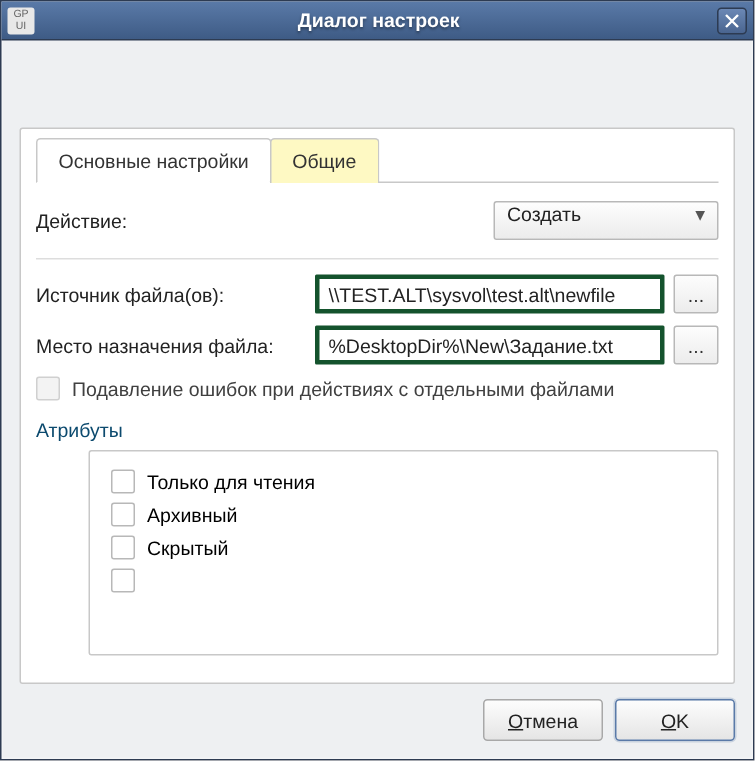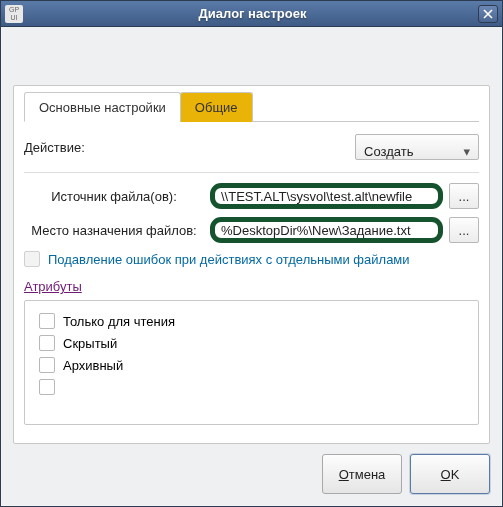--- a/index.html
+++ b/index.html
@@ -81,61 +81,61 @@
 .tabs {
   display: flex;
   border-bottom: 1px solid #c8c8c8;
 }
 .tab {
   padding: 7px 14px 6px;
   border: 1px solid #c8c8c8;
   border-bottom: none;
   margin-right: -1px;
   margin-bottom: -1px;
-  background: #eab308;
+  background: #fef9c3;
   border-top-left-radius: 3px;
   border-top-right-radius: 3px;
   color: #333;
   cursor: pointer;
 }
 .tab.active {
   background: #fff;
   border-bottom: 1px solid #fff;
 }
 .content { padding-top: 12px; flex:1; display:flex; flex-direction:column; }
 .row {
   display: flex;
   align-items: center;
   margin-bottom: 8px;
   gap: 6px;
 }
-.row label { color: #222; text-align: center; }
+.row label { color: #222; }
 .row.action label { flex: 0 0 auto; }
 .spacer { flex: 1; }
 .combo {
-  width: 124px;
+  width: 150px;
   height: 26px;
   border: 1px solid #b8b8b8;
   border-radius: 2px;
   background: linear-gradient(to bottom,#fdfdfd,#ececec);
   display: flex;
-  align-items: flex-end;
+  align-items: flex-start;
   padding: 0 8px;
   cursor: pointer;
   justify-content: space-between;
 }
 .combo span { color: #222; }
 .combo .chev { color:#555; }
 .hr { height:1px; background:#ddd; margin: 4px 0 10px; }
 .row-field label { width: 180px; }
 .input {
   flex: 1;
   height: 26px;
-  border: 5px solid #14532d;
-  border-radius: 11px;
+  border: 3px solid #14532d;
+  border-radius: 1px;
   padding: 0 6px;
   font-family: inherit;
   font-size: 13px;
   color: #222;
   background:#fff;
 }
 .browse {
   width: 30px;
   height: 26px;
   border: 1px solid #b8b8b8;
@@ -150,37 +150,38 @@
   margin-bottom:6px;
 }
 .check {
   width:16px; height:16px;
   border:1px solid #b8b8b8;
   border-radius:2px;
   background:#fff;
   flex-shrink:0;
 }
 .check.disabled { background:#f3f3f3; border-color:#d0d0d0; }
-.check-row.disabled span { color:#0369a1; }
-.group-label { color:#701a75; margin:6px 0 6px;text-decoration:underline; }
+.check-row.disabled span { color:#404040; }
+.group-label { color:#0c4a6e; margin:6px 0 6px; }
 .group-box {
   border:1px solid #c8c8c8;
   border-radius:2px;
   padding:12px 14px;
   flex:1;
+  margin-left:35px;
 }
 .footer {
   display:flex;
   justify-content:flex-end;
   gap:8px;
   padding-top:10px;
 }
 .btn {
   min-width:80px;
-  height:40px;
+  height:28px;
   border:1px solid #a8a8a8;
   border-radius:3px;
   background:linear-gradient(to bottom,#fdfdfd,#e5e5e5);
   display:flex; align-items:center; justify-content:center;
   cursor:pointer;
   color:#222;
   padding:0 14px;
 }
 .btn.primary {
   border-color:#5a7aa8;
@@ -222,43 +223,43 @@
 
         <div class="hr"></div>
 
         <div class="row row-field">
           <label>Источник файла(ов):</label>
           <input class="input" value="\\TEST.ALT\sysvol\test.alt\newfile" style="">
           <div class="browse">...</div>
         </div>
 
         <div class="row row-field">
-          <label>Место назначения файлов:</label>
+          <label>Место назначения файла:</label>
           <input class="input" value="%DesktopDir%\New\Задание.txt" style="">
           <div class="browse">...</div>
         </div>
 
         <div class="check-row disabled">
           <div class="check disabled"></div>
           <span>Подавление ошибок при действиях с отдельными файлами</span>
         </div>
 
         <div class="group-label">Атрибуты</div>
         <div class="group-box">
           <div class="check-row">
             <div class="check"></div>
             <span>Только для чтения</span>
           </div>
           <div class="check-row">
             <div class="check"></div>
+            <span>Архивный</span>
+          </div>
+          <div class="check-row">
+            <div class="check"></div>
             <span>Скрытый</span>
-          </div>
-          <div class="check-row">
-            <div class="check"></div>
-            <span>Архивный</span>
           </div>
           <div class="check-row">
             <div class="check"></div>
           </div>
         </div>
 
       </div>
     </div>
     <div class="footer">
       <div class="btn">

